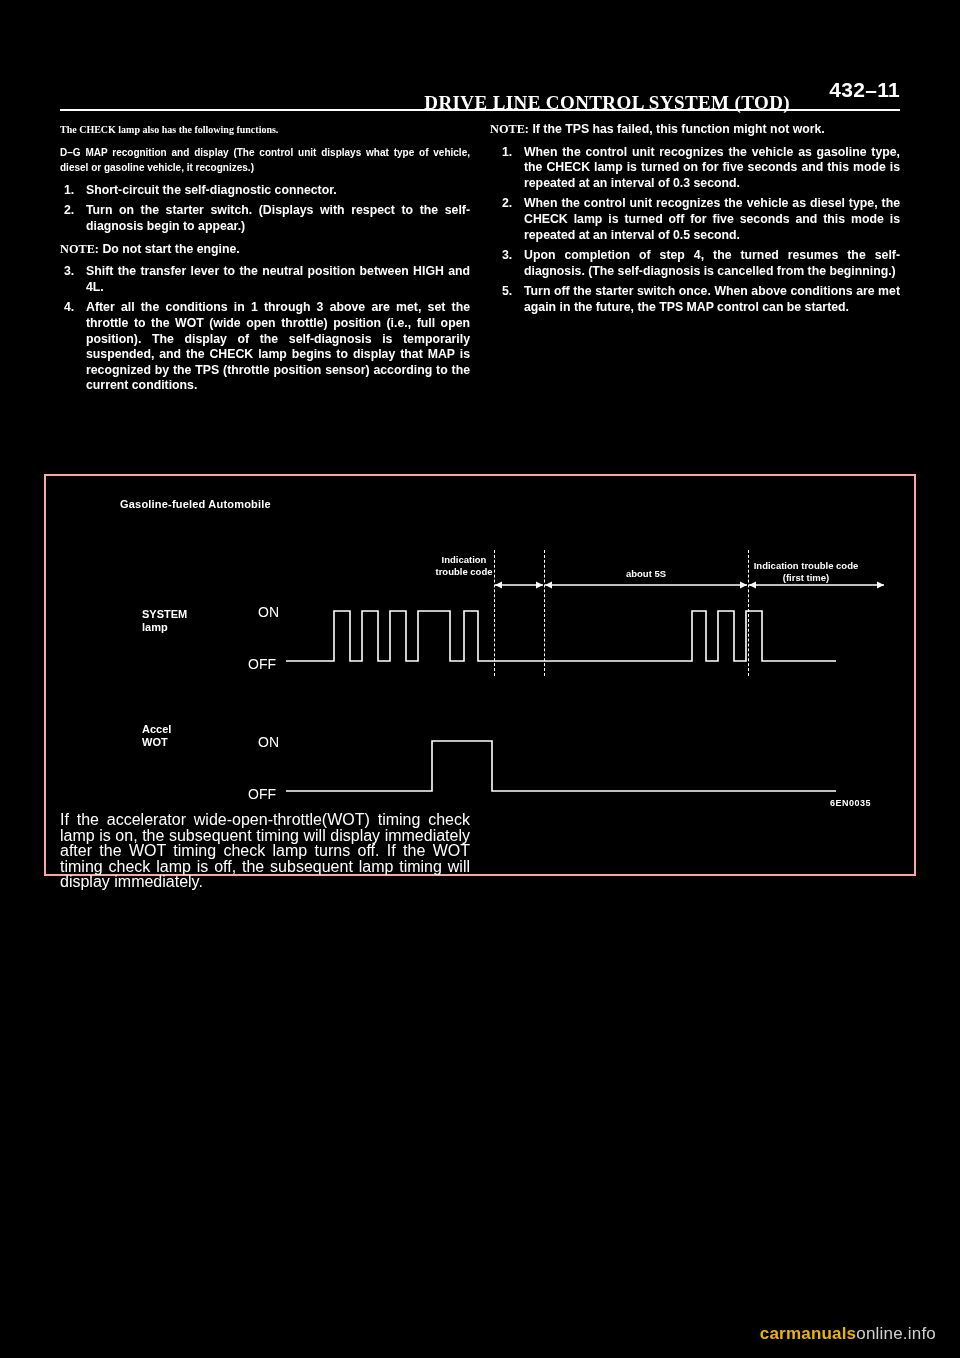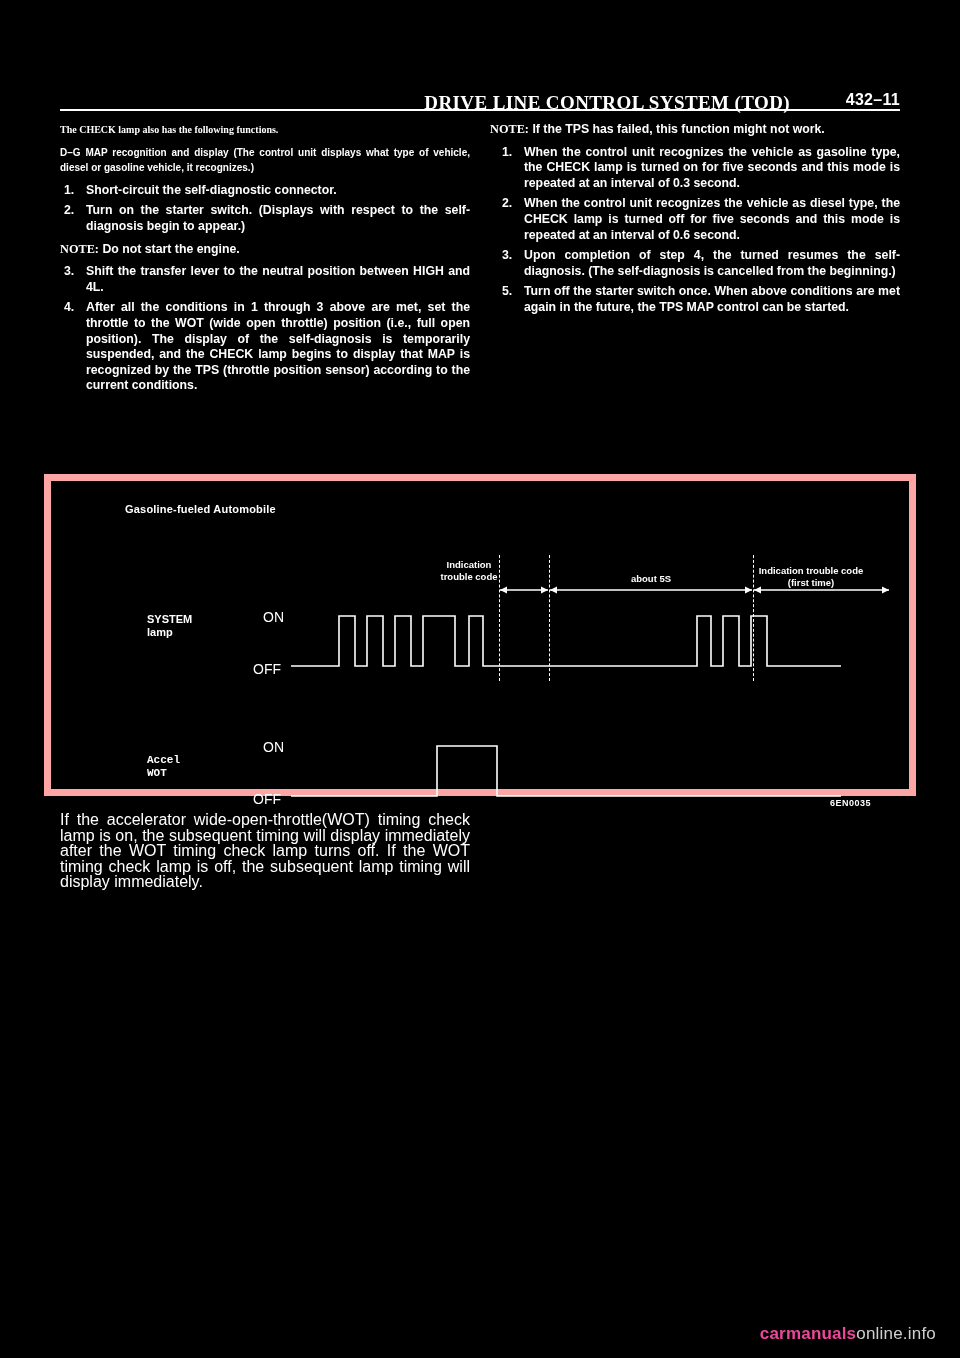--- a/index.html
+++ b/index.html
@@ -37,24 +37,24 @@
     top: 14px;
     font-family: Liberation Serif, serif;
     font-weight: bold;
     font-size: 19px;
     letter-spacing: 0.4px;
     white-space: nowrap;
   }
   .header-page {
     position: absolute;
     right: 0px;
-    top: 13px;
-    font-family: "Liberation Sans", sans-serif;
-    font-weight: bold;
-    font-size: 16px;
+    top: 0px;
+    font-family: "Liberation Sans", sans-serif;
+    font-weight: bold;
+    font-size: 21px;
     letter-spacing: 0.3px;
     white-space: nowrap;
   }
   .header-rule {
     position: absolute;
     left: 0;
     right: 0;
     top: 31px;
     height: 2px;
     background: #ffffff;
@@ -120,22 +120,22 @@
     font-family: "Liberation Serif", serif;
     font-weight: bold;
   }
 
   
   .figure-box {
     position: absolute;
     left: 44px;
     top: 474px;
     width: 872px;
-    height: 322px;
-    border: 7px solid #fca5a5;
+    height: 402px;
+    border: 2px solid #fca5a5;
     box-sizing: border-box;
   }
   .fig-title {
     position: absolute;
     left: 74px;
     top: 22px;
     font-family: "Liberation Sans", sans-serif;
     font-weight: bold;
     font-size: 11px;
     letter-spacing: 0.2px;
@@ -194,21 +194,21 @@
   
   .watermark {
     position: absolute;
     right: 24px;
     bottom: 14px;
     font-family: "Liberation Sans", sans-serif;
     font-size: 17px;
     color: #cfcfcf;
     letter-spacing: 0.2px;
   }
-  .watermark b { font-weight: bold; color: #ec4899; }
+  .watermark b { font-weight: bold; color: #eab308; }
 
   svg { display: block; }
 </style>
 </head>
 <body>
 
 <div class="page">
 
   <div class="header">
     <div class="header-title">DRIVE LINE CONTROL SYSTEM (TOD)</div>
@@ -250,21 +250,21 @@
       <span class="lbl">NOTE:</span>
       <span>If the TPS has failed, this function might not work.</span>
     </p>
     <ul class="list indent">
       <li>
         <span class="num">1.</span>
         <span>When the control unit recognizes the vehicle as gasoline type, the CHECK lamp is turned on for five seconds and this mode is repeated at an interval of 0.3 second.</span>
       </li>
       <li>
         <span class="num">2.</span>
-        <span>When the control unit recognizes the vehicle as diesel type, the CHECK lamp is turned off for five seconds and this mode is repeated at an interval of 0.6 second.</span>
+        <span>When the control unit recognizes the vehicle as diesel type, the CHECK lamp is turned off for five seconds and this mode is repeated at an interval of 0.5 second.</span>
       </li>
       <li>
         <span class="num">3.</span>
         <span>Upon completion of step 4, the turned resumes the self-diagnosis.   (The self-diagnosis is cancelled from the beginning.)</span>
       </li>
       <li>
         <span class="num">5.</span>
         <span>Turn off the starter switch once.   When above conditions are met again in the future, the TPS MAP control can be started.</span>
       </li>
     </ul>
@@ -310,21 +310,21 @@
       <div>lamp</div>
     </div>
     <div class="state-label" style="left:212px; top:128px;">ON</div>
     <div class="state-label" style="left:202px; top:180px;">OFF</div>
 
     <svg style="position:absolute; left:0; top:0;" width="872" height="322">
 
       <path d="M240,185 L288,185 L288,135 L304,135 L304,185 L316,185 L316,135 L332,135 L332,185 L344,185 L344,135 L360,135 L360,185 L372,185 L372,135 L404,135 L404,185 L418,185 L418,135 L432,135 L432,185 L646,185 L646,135 L660,135 L660,185 L672,185 L672,135 L688,135 L688,185 L700,185 L700,135 L716,135 L716,185 L790,185" fill="none" stroke="#ffffff" stroke-width="1.6"></path>
     </svg>
 
-    <div class="row-label" style="left:96px; top:273px;font-family:Liberation Mono, monospace;">
+    <div class="row-label" style="left:96px; top:247px;">
       <div>Accel</div>
       <div>WOT</div>
     </div>
     <div class="state-label" style="left:212px; top:258px;">ON</div>
     <div class="state-label" style="left:202px; top:310px;">OFF</div>
 
     <svg style="position:absolute; left:0; top:0;" width="872" height="322">
 
       <path d="M240,315 L386,315 L386,265 L446,265 L446,315 L790,315" fill="none" stroke="#ffffff" stroke-width="1.6"></path>
     </svg>

